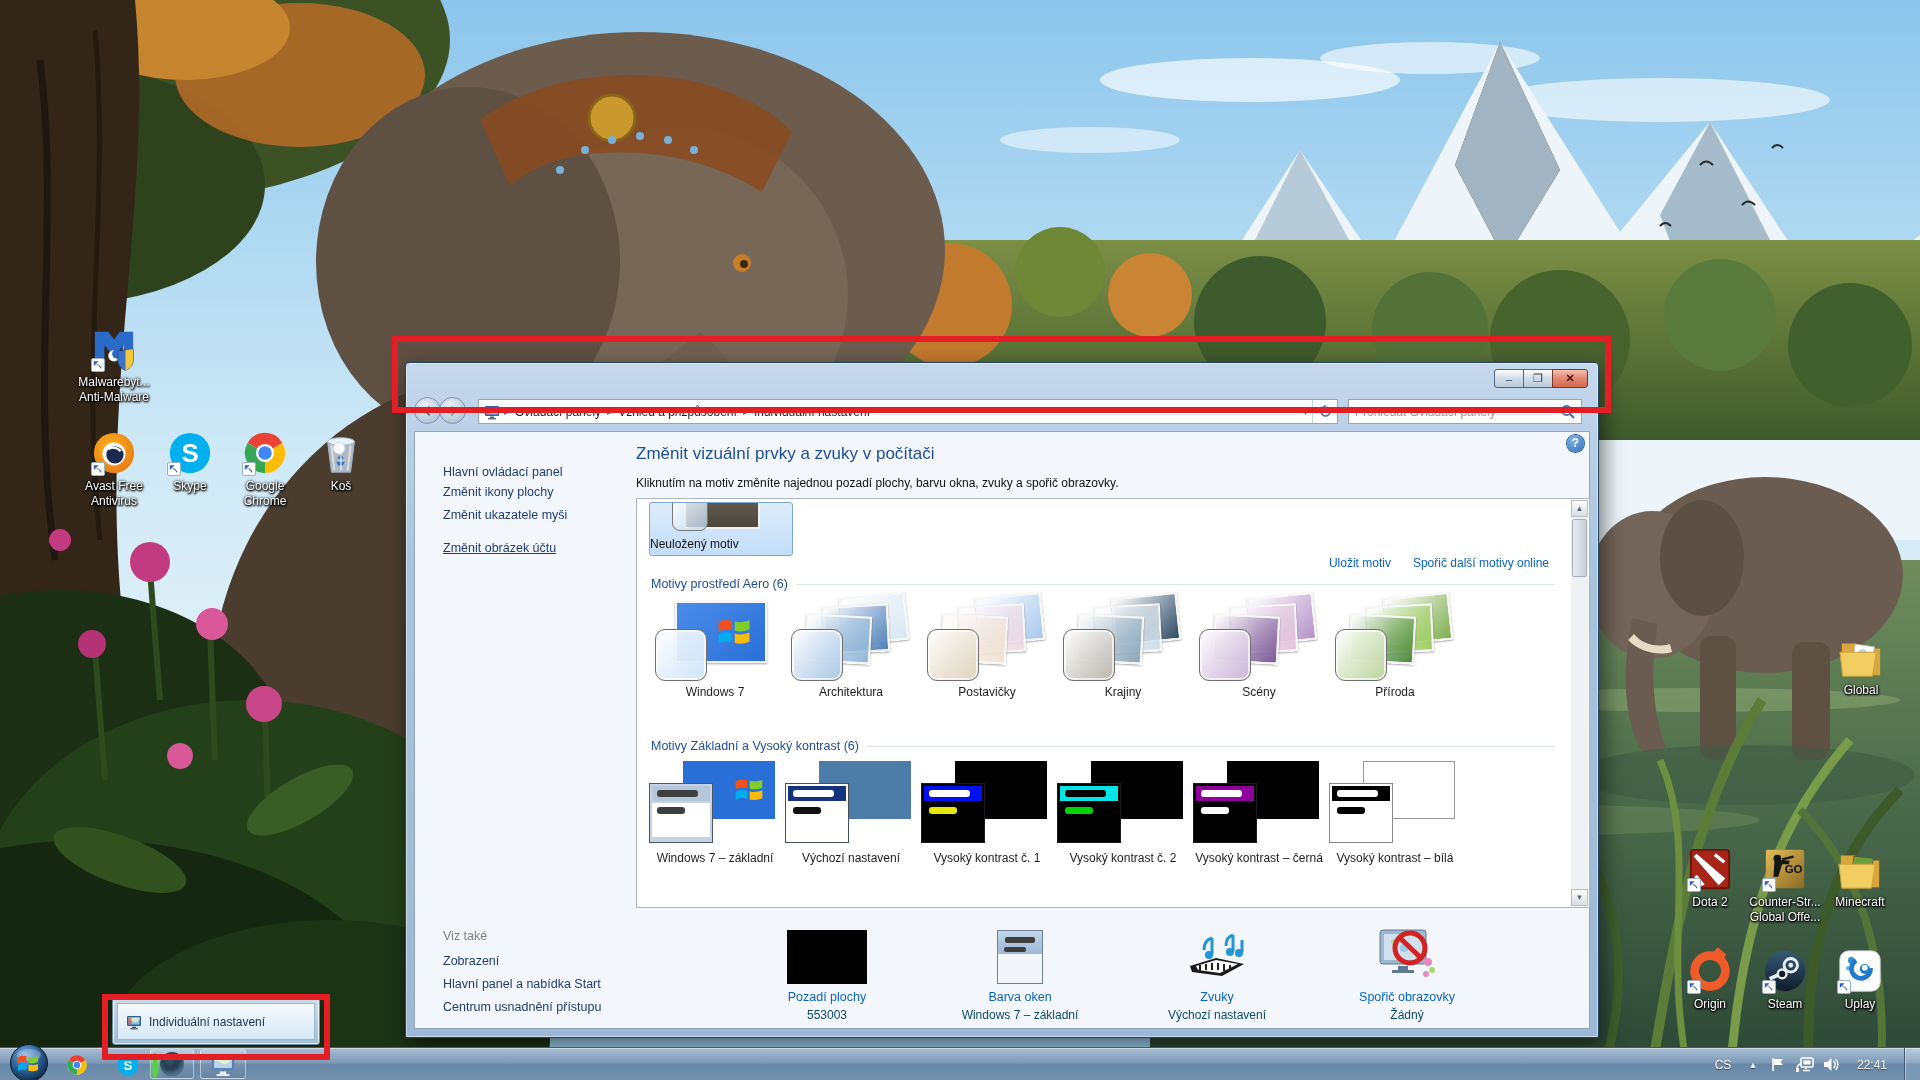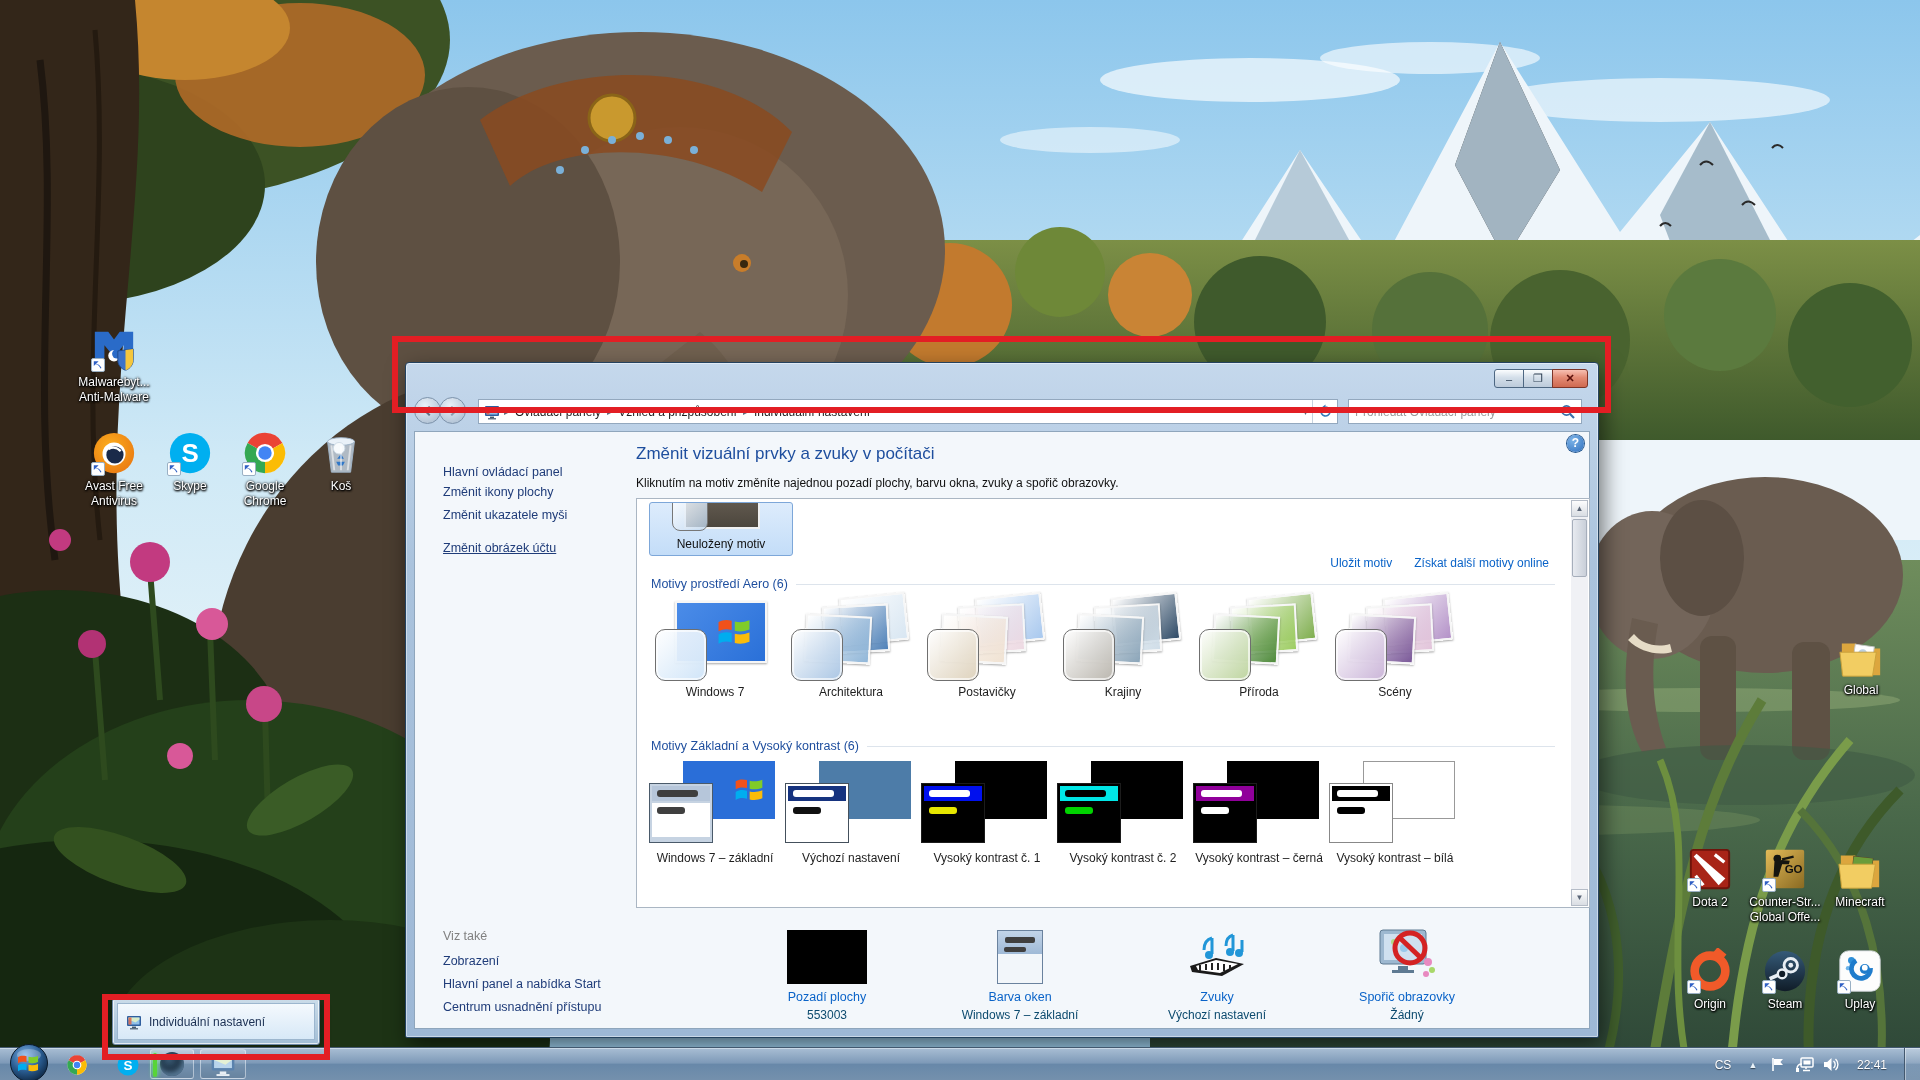--- a/index.html
+++ b/index.html
@@ -56,21 +56,21 @@
   #heading{position:absolute;left:221px;top:12px;font-size:17px;color:#1e4e9e;}
   #subheading{position:absolute;left:221px;top:44px;font-size:12px;color:#101010;}
   #themesbox{position:absolute;left:221px;top:66px;width:954px;height:410px;background:#fff;
     border:1px solid #aab6c3;box-sizing:border-box;}
   #sel-theme{position:absolute;left:12px;top:3px;width:142px;height:52px;border:1px solid #7da7d9;
     border-radius:3px;background:linear-gradient(#ddecfc,#c3ddf8);overflow:hidden;}
   #sel-theme .mini-thumb{position:absolute;left:34px;top:-14px;width:72px;height:36px;
     background:linear-gradient(#6a6156,#4c463d);border:2px solid #f0f0f0;}
   #sel-theme .mini-glass{position:absolute;left:22px;top:-8px;width:34px;height:34px;border-radius:8px;
     border:1px solid #777;background:linear-gradient(135deg,rgba(255,255,255,.9),rgba(190,215,240,.75));}
-  #sel-theme .sel-label{position:absolute;left:0;right:0;bottom:4px;text-align:center;color:#111;}
+  #sel-theme .sel-label{position:absolute;left:0;right:0;bottom:4px;text-align:left;color:#111;}
   #theme-links{position:absolute;right:40px;top:57px;display:flex;gap:22px;}
   .blue-link{color:#0a63c8;cursor:pointer;white-space:nowrap;}
   .sec-head{position:absolute;left:14px;right:34px;display:flex;align-items:center;gap:8px;}
   .sec-head .t{color:#1e4e9e;white-space:nowrap;font-size:12.5px;}
   .sec-head .rule{flex:1;border-top:1px solid #dde4ec;height:0;}
   .theme-row{position:absolute;left:10px;display:flex;}
   .tcell{width:136px;text-align:center;}
   .tthumb{position:relative;width:136px;height:88px;}
   .tlabel{margin-top:2px;color:#1e1e1e;line-height:1.2;}
   .photo{position:absolute;width:62px;height:44px;border:2px solid #f6f6f6;
@@ -528,21 +528,21 @@
       <div id="subheading">Kliknutím na motiv změníte najednou pozadí plochy, barvu okna, zvuky a spořič obrazovky.</div>
 
       <div id="themesbox">
         <div id="sel-theme">
           <div class="mini-thumb"></div>
           <div class="mini-glass"></div>
           <div class="sel-label">Neuložený motiv</div>
         </div>
         <div id="theme-links">
           <span class="blue-link">Uložit motiv</span>
-          <span class="blue-link">Získat další motivy online</span>
+          <span class="blue-link">Spořič další motivy online</span>
         </div>
         <div class="sec-head" style="top:78px;">
           <span class="t">Motivy prostředí Aero (6)</span>
           <span class="rule"></span>
         </div>
         <div id="aero-row" class="theme-row" style="top:96px;">
             <div class="tcell">
               <div class="tthumb">
                 <div class="photo" style="left: 28px; top: 6px; width: 88px; height: 58px; background: linear-gradient(135deg, rgb(75, 140, 232), rgb(42, 112, 216));"><svg width="34" height="28" viewBox="0 0 22 18" style="margin:14px 0 0 26px">
                     <path d="M1 3.2 C3.5 1.8 6 1.4 9.5 2.3 V8.3 C6 7.4 3.5 7.8 1 9.2 Z" fill="#f1511b"></path>
@@ -576,35 +576,35 @@
               <div class="tthumb">
                 <div class="photo" style="left: 58px; top: 0px; transform: rotate(-6deg); background: linear-gradient(135deg, rgba(255, 255, 255, 0.35), rgb(46, 74, 102));"></div>
                 <div class="photo" style="left: 40px; top: 10px; transform: rotate(-3deg); background: linear-gradient(135deg, rgba(255, 255, 255, 0.35), rgb(207, 221, 232));"></div>
                 <div class="photo" style="left: 22px; top: 20px; transform: rotate(3deg); background: linear-gradient(135deg, rgba(255, 255, 255, 0.35), rgb(138, 164, 184));"></div>
                 <div class="glass" style="background: linear-gradient(135deg, rgba(255, 255, 255, 0.88), rgb(186, 182, 174));"></div>
               </div>
               <div class="tlabel">Krajiny</div>
             </div>
             <div class="tcell">
               <div class="tthumb">
+                <div class="photo" style="left: 58px; top: 0px; transform: rotate(-6deg); background: linear-gradient(135deg, rgba(255, 255, 255, 0.35), rgb(180, 146, 200));"></div>
+                <div class="photo" style="left: 40px; top: 10px; transform: rotate(-3deg); background: linear-gradient(135deg, rgba(255, 255, 255, 0.35), rgb(226, 196, 218));"></div>
+                <div class="photo" style="left: 22px; top: 20px; transform: rotate(3deg); background: linear-gradient(135deg, rgba(255, 255, 255, 0.35), rgb(122, 88, 152));"></div>
+                <div class="glass" style="background: linear-gradient(135deg, rgba(255, 255, 255, 0.88), rgb(202, 180, 216));"></div>
+              </div>
+              <div class="tlabel">Scény</div>
+            </div>
+            <div class="tcell">
+              <div class="tthumb">
                 <div class="photo" style="left: 58px; top: 0px; transform: rotate(-6deg); background: linear-gradient(135deg, rgba(255, 255, 255, 0.35), rgb(127, 174, 78));"></div>
                 <div class="photo" style="left: 40px; top: 10px; transform: rotate(-3deg); background: linear-gradient(135deg, rgba(255, 255, 255, 0.35), rgb(156, 204, 96));"></div>
                 <div class="photo" style="left: 22px; top: 20px; transform: rotate(3deg); background: linear-gradient(135deg, rgba(255, 255, 255, 0.35), rgb(78, 138, 58));"></div>
                 <div class="glass" style="background: linear-gradient(135deg, rgba(255, 255, 255, 0.88), rgb(189, 212, 158));"></div>
               </div>
               <div class="tlabel">Příroda</div>
-            </div>
-            <div class="tcell">
-              <div class="tthumb">
-                <div class="photo" style="left: 58px; top: 0px; transform: rotate(-6deg); background: linear-gradient(135deg, rgba(255, 255, 255, 0.35), rgb(180, 146, 200));"></div>
-                <div class="photo" style="left: 40px; top: 10px; transform: rotate(-3deg); background: linear-gradient(135deg, rgba(255, 255, 255, 0.35), rgb(226, 196, 218));"></div>
-                <div class="photo" style="left: 22px; top: 20px; transform: rotate(3deg); background: linear-gradient(135deg, rgba(255, 255, 255, 0.35), rgb(122, 88, 152));"></div>
-                <div class="glass" style="background: linear-gradient(135deg, rgba(255, 255, 255, 0.88), rgb(202, 180, 216));"></div>
-              </div>
-              <div class="tlabel">Scény</div>
             </div>
           </div>
         <div class="sec-head" style="top:240px;text-align:center;">
           <span class="t">Motivy Základní a Vysoký kontrast (6)</span>
           <span class="rule"></span>
         </div>
         <div id="basic-row" class="theme-row" style="top:258px;">
             <div class="tcell">
               <div class="tthumb" style="height: 92px;">
                 <div class="bwall" style="background: rgb(42, 110, 216);"><svg width="30" height="24" viewBox="0 0 22 18" style="margin:16px 0 0 40px">

